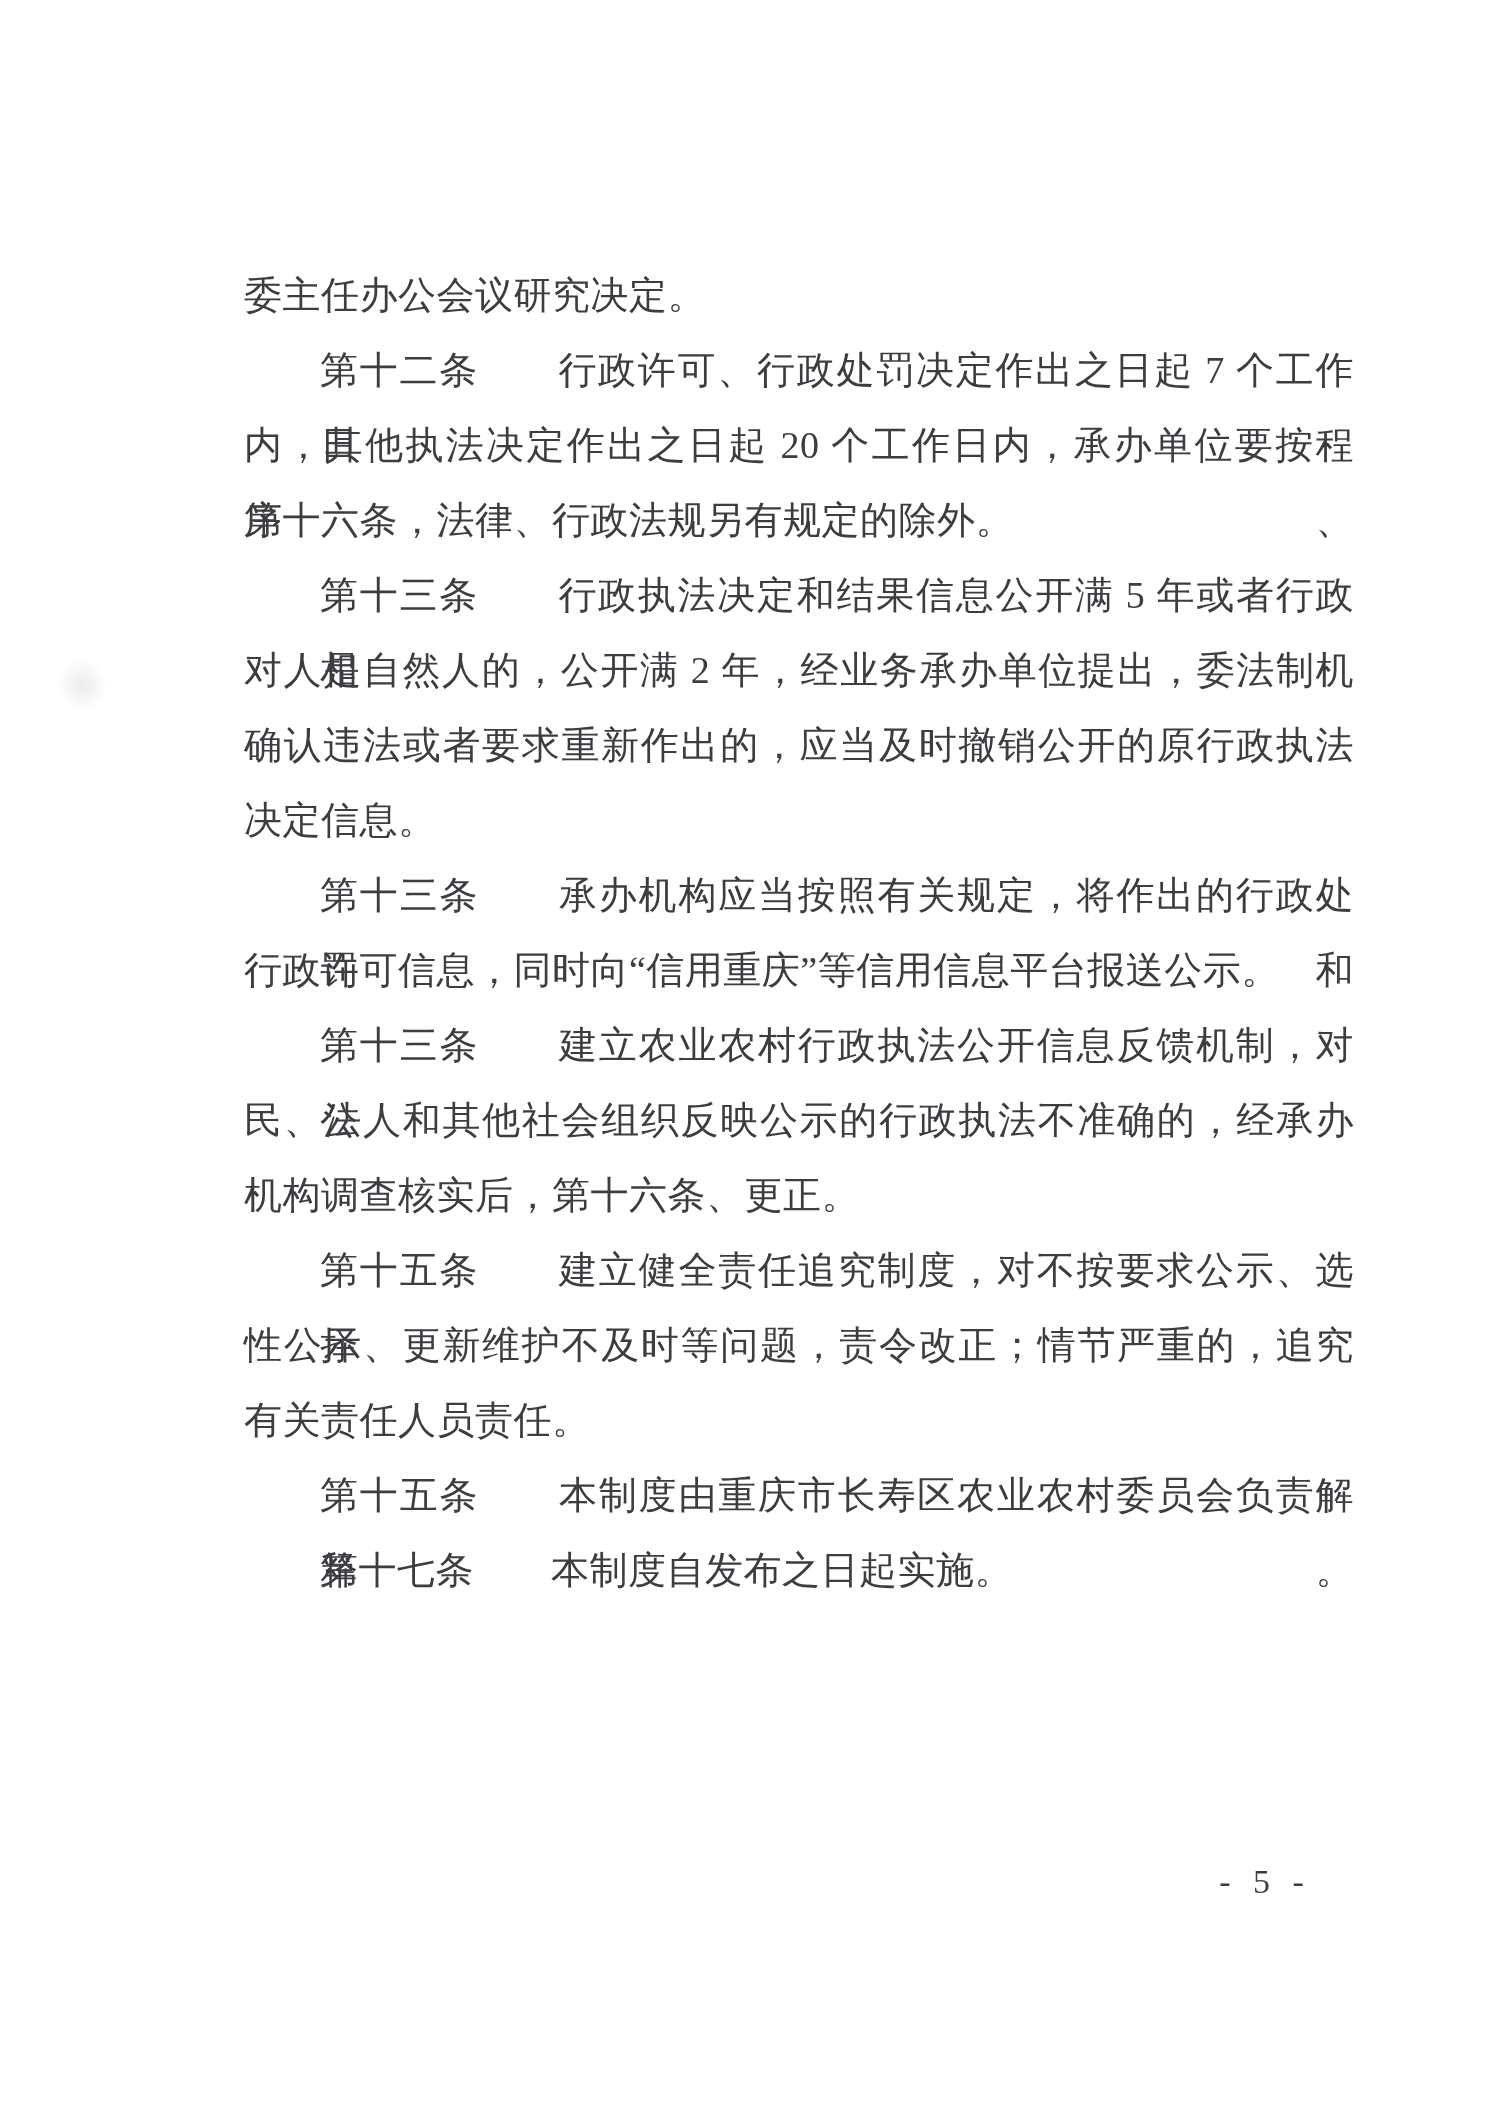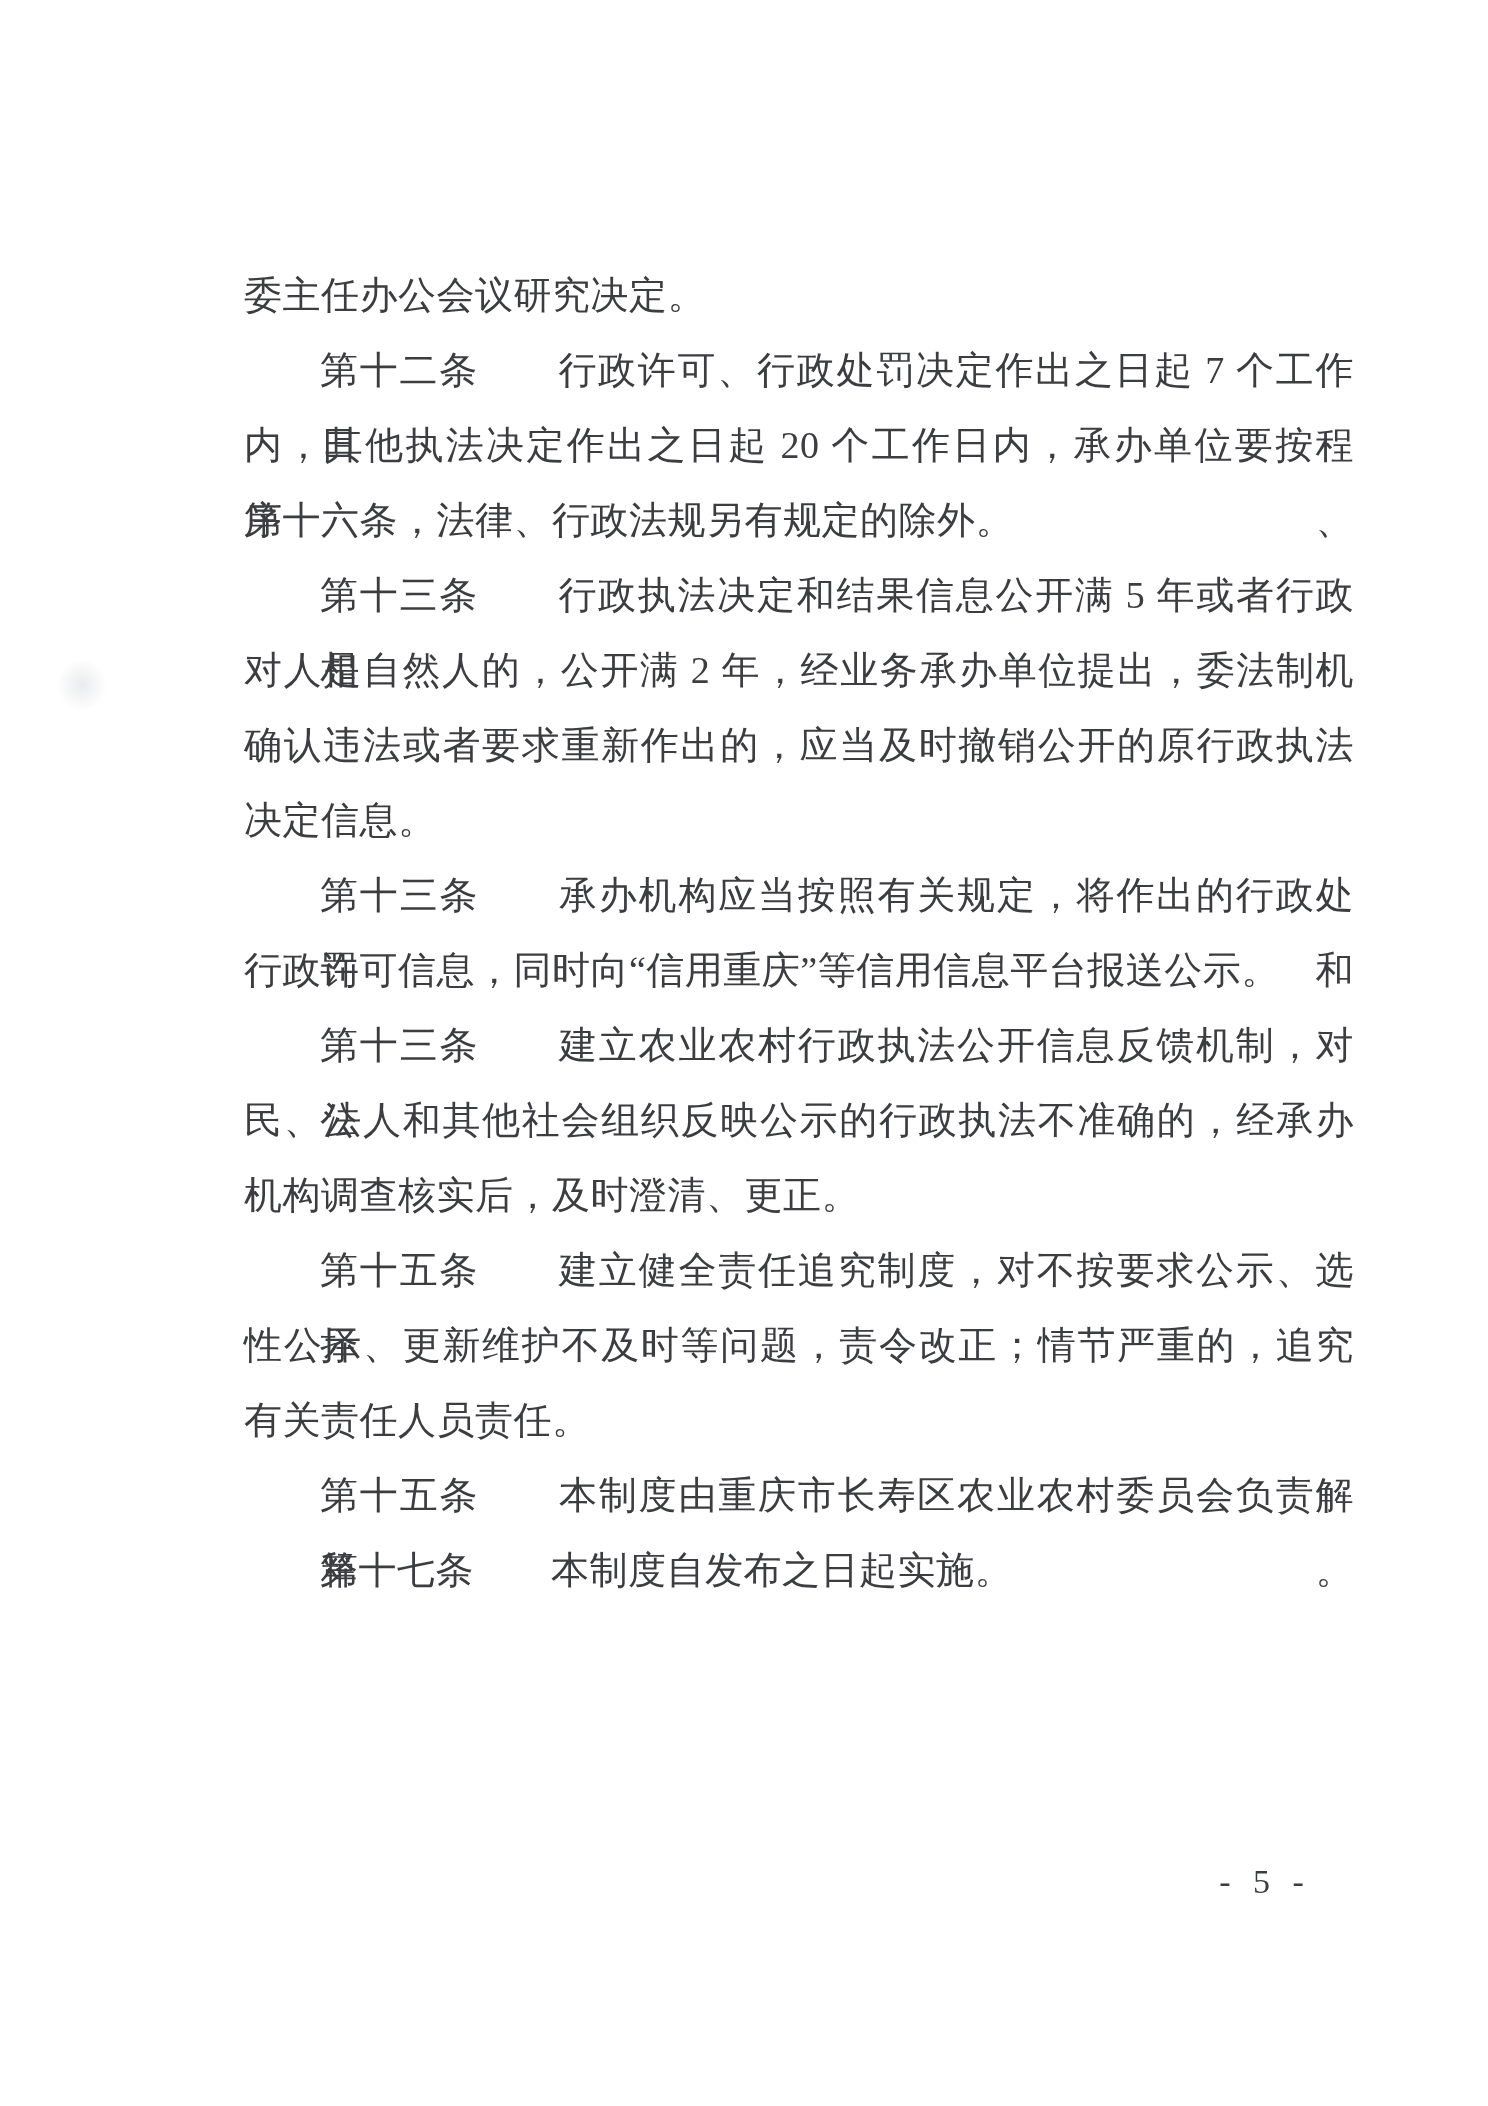--- a/index.html
+++ b/index.html
@@ -80,21 +80,21 @@
       <div class="line justify">内，其他执法决定作出之日起 20 个工作日内，承办单位要按程序、</div>
       <div class="line">第十六条，法律、行政法规另有规定的除外。</div>
       <div class="line indent justify">第十三条　　行政执法决定和结果信息公开满 5 年或者行政相</div>
       <div class="line justify">对人是自然人的，公开满 2 年，经业务承办单位提出，委法制机</div>
       <div class="line justify">确认违法或者要求重新作出的，应当及时撤销公开的原行政执法</div>
       <div class="line">决定信息。</div>
       <div class="line indent justify">第十三条　　承办机构应当按照有关规定，将作出的行政处罚和</div>
       <div class="line">行政许可信息，同时向“信用重庆”等信用信息平台报送公示。</div>
       <div class="line indent justify">第十三条　　建立农业农村行政执法公开信息反馈机制，对公</div>
       <div class="line justify">民、法人和其他社会组织反映公示的行政执法不准确的，经承办</div>
-      <div class="line">机构调查核实后，及时澄清、更正。</div>
+      <div class="line">机构调查核实后，第十六条、更正。</div>
       <div class="line indent justify">第十五条　　建立健全责任追究制度，对不按要求公示、选择</div>
       <div class="line justify">性公示、更新维护不及时等问题，责令改正；情节严重的，追究</div>
       <div class="line">有关责任人员责任。</div>
       <div class="line indent justify">第十五条　　本制度由重庆市长寿区农业农村委员会负责解释。</div>
       <div class="line indent">第十七条　　本制度自发布之日起实施。</div>
     </div>
 
   <div class="page-number">- 5 -</div>
 
 </div>

